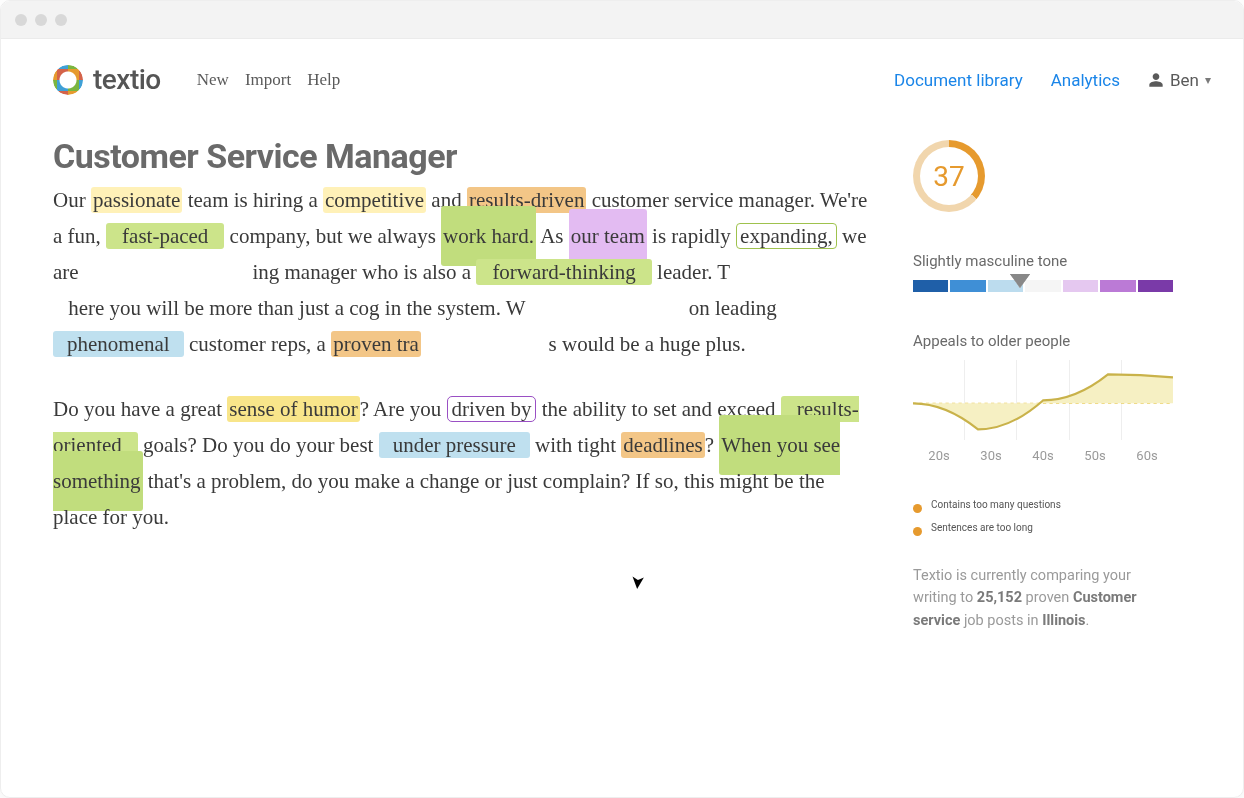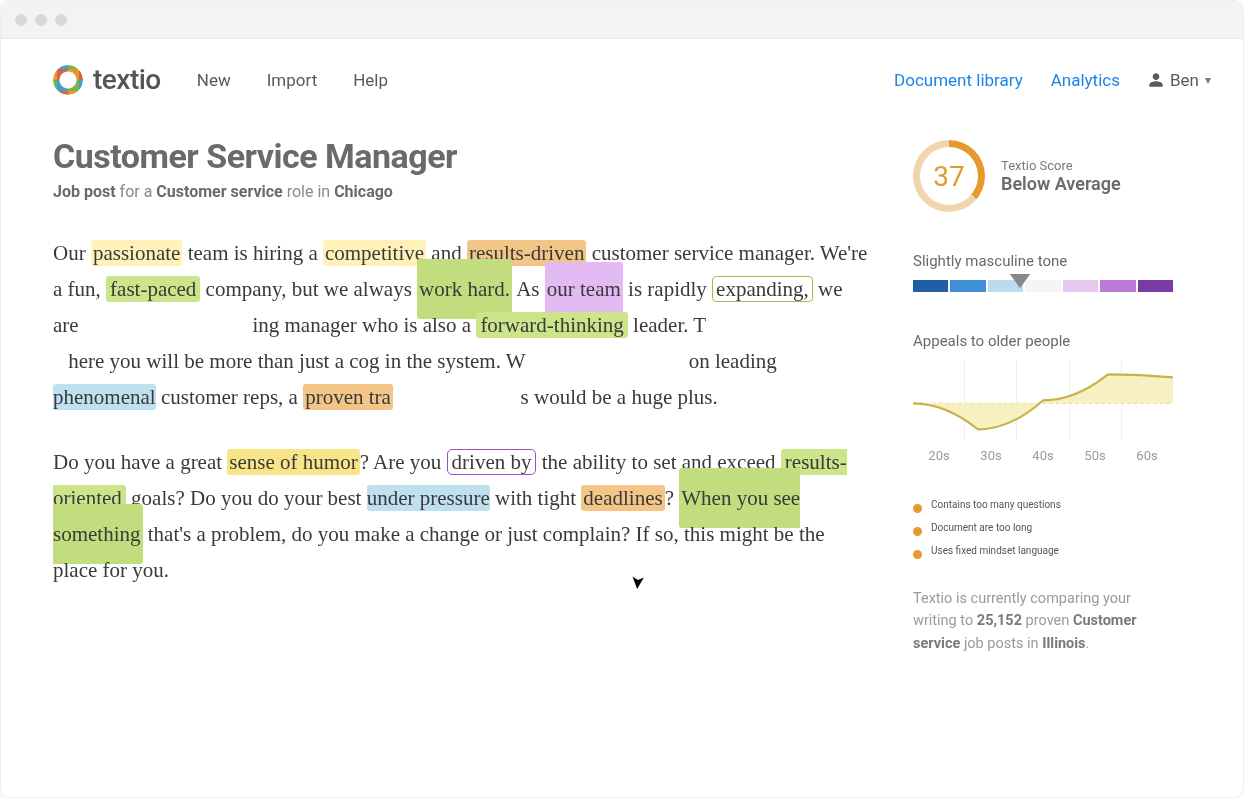--- a/index.html
+++ b/index.html
@@ -8,44 +8,44 @@
   .titlebar { height:38px; background:#f3f3f3; border-bottom:1px solid #ebebeb; display:flex; align-items:center; padding:0 14px; gap:8px;}
   .dot { width:12px; height:12px; border-radius:50%; background:#d8d8d8; }
   .topbar { display:flex; align-items:center; padding:24px 32px 10px 52px; }
   .logo { display:flex; align-items:center; gap:10px; margin-right:36px; }
   .logo-ring { width:30px; height:30px; border-radius:50%; border:4px solid transparent;
     background: conic-gradient(#e69a2e 0 90deg, #7bb53f 90deg 180deg, #3fa0d6 180deg 270deg, #d4634a 270deg 360deg);
     -webkit-mask: radial-gradient(circle at center, transparent 0 8px, #000 9px);
             mask: radial-gradient(circle at center, transparent 0 8px, #000 9px);
   }
   .logo-text { font-size:28px; color:#555; font-weight:500; letter-spacing:-.5px;}
-  .menu { display:flex; gap:36px; }
+  .menu { display:flex; gap:16px;font-family:Liberation Serif, serif; }
   .menu-item { font-size:17px; color:#5a5a5a; cursor:pointer; }
   .spacer { flex:1; }
   .nav-link { font-size:17px; color:#1a85e8; cursor:pointer; margin-left:28px; }
   .user { display:flex; align-items:center; gap:6px; margin-left:28px; color:#5a5a5a; font-size:17px; cursor:pointer;}
   .user svg { width:16px; height:16px; fill:#5a5a5a; }
   .chevron { font-size:12px; color:#7a7a7a; }
 
   .content { display:flex; padding:20px 36px 30px 52px; height:calc(100% - 38px - 74px); }
   .editor { flex:1; padding-right:44px; max-width:860px;}
   .sidebar { width:260px; padding-top:14px;}
 
   .title { font-size:34px; color:#6a6a6a; font-weight:700; margin:10px 0 6px; letter-spacing:-.5px;}
   .subtitle { font-size:16px; color:#8a8a8a; margin-bottom:34px;}
   .subtitle b { color:#6a6a6a; font-weight:700; }
   .body { font-size:21px; line-height:1.72; color:#3a3a3a; font-family: Georgia, "Times New Roman", serif; }
   .body p { margin:0 0 28px; }
 
   .hl-yellow { background:#fff1b8; border-radius:3px; padding:1px 2px;}
   .hl-yellow-strong { background:#f8e58a; border-radius:3px; padding:1px 2px;}
   .hl-orange { background:#f3c687; border-radius:3px; padding:1px 2px;}
-  .hl-green  { background:#cce48a; border-radius:3px; padding:1px 4px;}
+  .hl-green  { background:#cce48a; border-radius:3px; padding:1px 16px;}
   .hl-green2 { background:#c1dd7d; border-radius:3px; padding:18px 2px;}
-  .hl-blue   { background:#bfe0ef; border-radius:3px; padding:1px 0;}
+  .hl-blue   { background:#bfe0ef; border-radius:3px; padding:1px 14px;}
   .hl-purple { background:#e3bbf2; border-radius:3px; padding:15px 2px;}
   .outline-green { border:1px solid #9fc24d; border-radius:4px; padding:0 3px;}
   .outline-purple{ border:1.5px solid #9a4fc4; border-radius:5px; padding:0 4px;}
 
   .tooltip { position:absolute; left:503px; top:350px; width:220px; background:#fff; border:1.5px solid #9a4fc4; border-top:6px solid #9a4fc4; border-radius:8px; padding:16px 14px 16px; text-align:center; box-shadow:0 6px 20px rgba(0,0,0,.08); font-family:-apple-system, sans-serif;}
   .tooltip p { margin:0 0 10px; font-size:15px; color:#555; line-height:1.45;}
   .tooltip .hint { color:#9a9a9a; }
   .tooltip .suggest { display:inline-block; background:#e3bbf2; border-radius:4px; padding:2px 8px; color:#4a4a4a; font-size:15px;}
   .tooltip::after { content:""; position:absolute; bottom:-11px; left:50%; transform:translateX(-50%) rotate(45deg); width:18px; height:18px; background:#fff; border-right:1.5px solid #9a4fc4; border-bottom:1.5px solid #9a4fc4; }
   .cursor { position:absolute; left:630px; top:571px; font-size:18px; color:#000;}
@@ -108,43 +108,36 @@
         </svg>
       <span>Ben</span>
       <span class="chevron">▾</span>
     </div>
   </div>
 
   <div class="content">
 
     <div class="editor">
       <div class="title">Customer Service Manager</div>
-      <div class="subtitle">
-        <b>Job post</b><span> for a </span><b>Customer service</b><span> role in </span><b>Chicago</b>
-      </div>
 
       <div class="body">
         <p>
           <span>Our </span><span class="hl-yellow">passionate</span><span> team is hiring a </span><span class="hl-yellow">competitive</span><span> and </span><span class="hl-orange">results-driven</span><span> customer service manager. We're a fun, </span><span class="hl-green">fast-paced</span><span> company, but we always </span><span class="hl-green2">work hard.</span><span> As </span><span class="hl-purple">our team</span><span> is rapidly </span><span class="outline-green">expanding,</span><span> we are</span><span style="visibility:hidden"> looking for an amaz</span><span>ing manager who is also a </span><span class="hl-green">forward-thinking</span><span> leader. T</span><span style="visibility:hidden">his is a place w</span><span>here you will be more than just a cog in the system. W</span><span style="visibility:hidden">ith plenty of hands-</span><span>on leading </span><span class="hl-blue">phenomenal</span><span> customer reps, a </span><span class="hl-orange">proven tra</span><span style="visibility:hidden">ck record in thi</span><span>s would be a huge plus.</span>
         </p>
         <p>
           <span>Do you have a great </span><span class="hl-yellow-strong">sense of humor</span><span>? Are you </span><span class="outline-purple">driven by</span><span> the ability to set and exceed </span><span class="hl-green">results-oriented</span><span> goals? Do you do your best </span><span class="hl-blue">under pressure</span><span> with tight </span><span class="hl-orange">deadlines</span><span>? </span><span class="hl-green2">When you see something</span><span> that's a problem, do you make a change or just complain? If so, this might be the place for you.</span>
         </p>
       </div>
     </div>
 
     <div class="sidebar">
       <div class="score-row">
         <div class="score-ring">
           <div class="hole"></div>
           <div class="score-val">37</div>
-        </div>
-        <div class="score-text">
-          <div class="label">Textio Score</div>
-          <div class="rating">Below Average</div>
         </div>
       </div>
 
       <div class="section-title">Slightly masculine tone</div>
       <div class="tone-bar" id="tone-bar">
           <div class="tone-seg" style="background: rgb(31, 95, 168);"></div>
           <div class="tone-seg" style="background: rgb(63, 143, 214);"></div>
           <div class="tone-seg" style="background: rgb(188, 220, 238);"></div>
           <div class="tone-seg" style="background: rgb(245, 245, 245);"></div>
           <div class="tone-seg" style="background: rgb(229, 200, 240);"></div>
@@ -171,22 +164,21 @@
       <div class="age-labels" id="age-labels">
           <span>20s</span>
           <span>30s</span>
           <span>40s</span>
           <span>50s</span>
           <span>60s</span>
         </div>
 
       <ul class="bullets" id="bullets">
           <li>Contains too many questions</li>
-          <li>Document are too long</li>
-          <li>Uses fixed mindset language</li>
+          <li>Sentences are too long</li>
         </ul>
 
       <div class="compare">
         <span>Textio is currently comparing your writing to </span><b>25,152</b><span> proven </span><b>Customer service</b><span> job posts in </span><b>Illinois</b><span>.</span>
       </div>
     </div>
 
   </div>
 
   <div class="cursor" style="transform: rotate(95deg);">➤</div>

